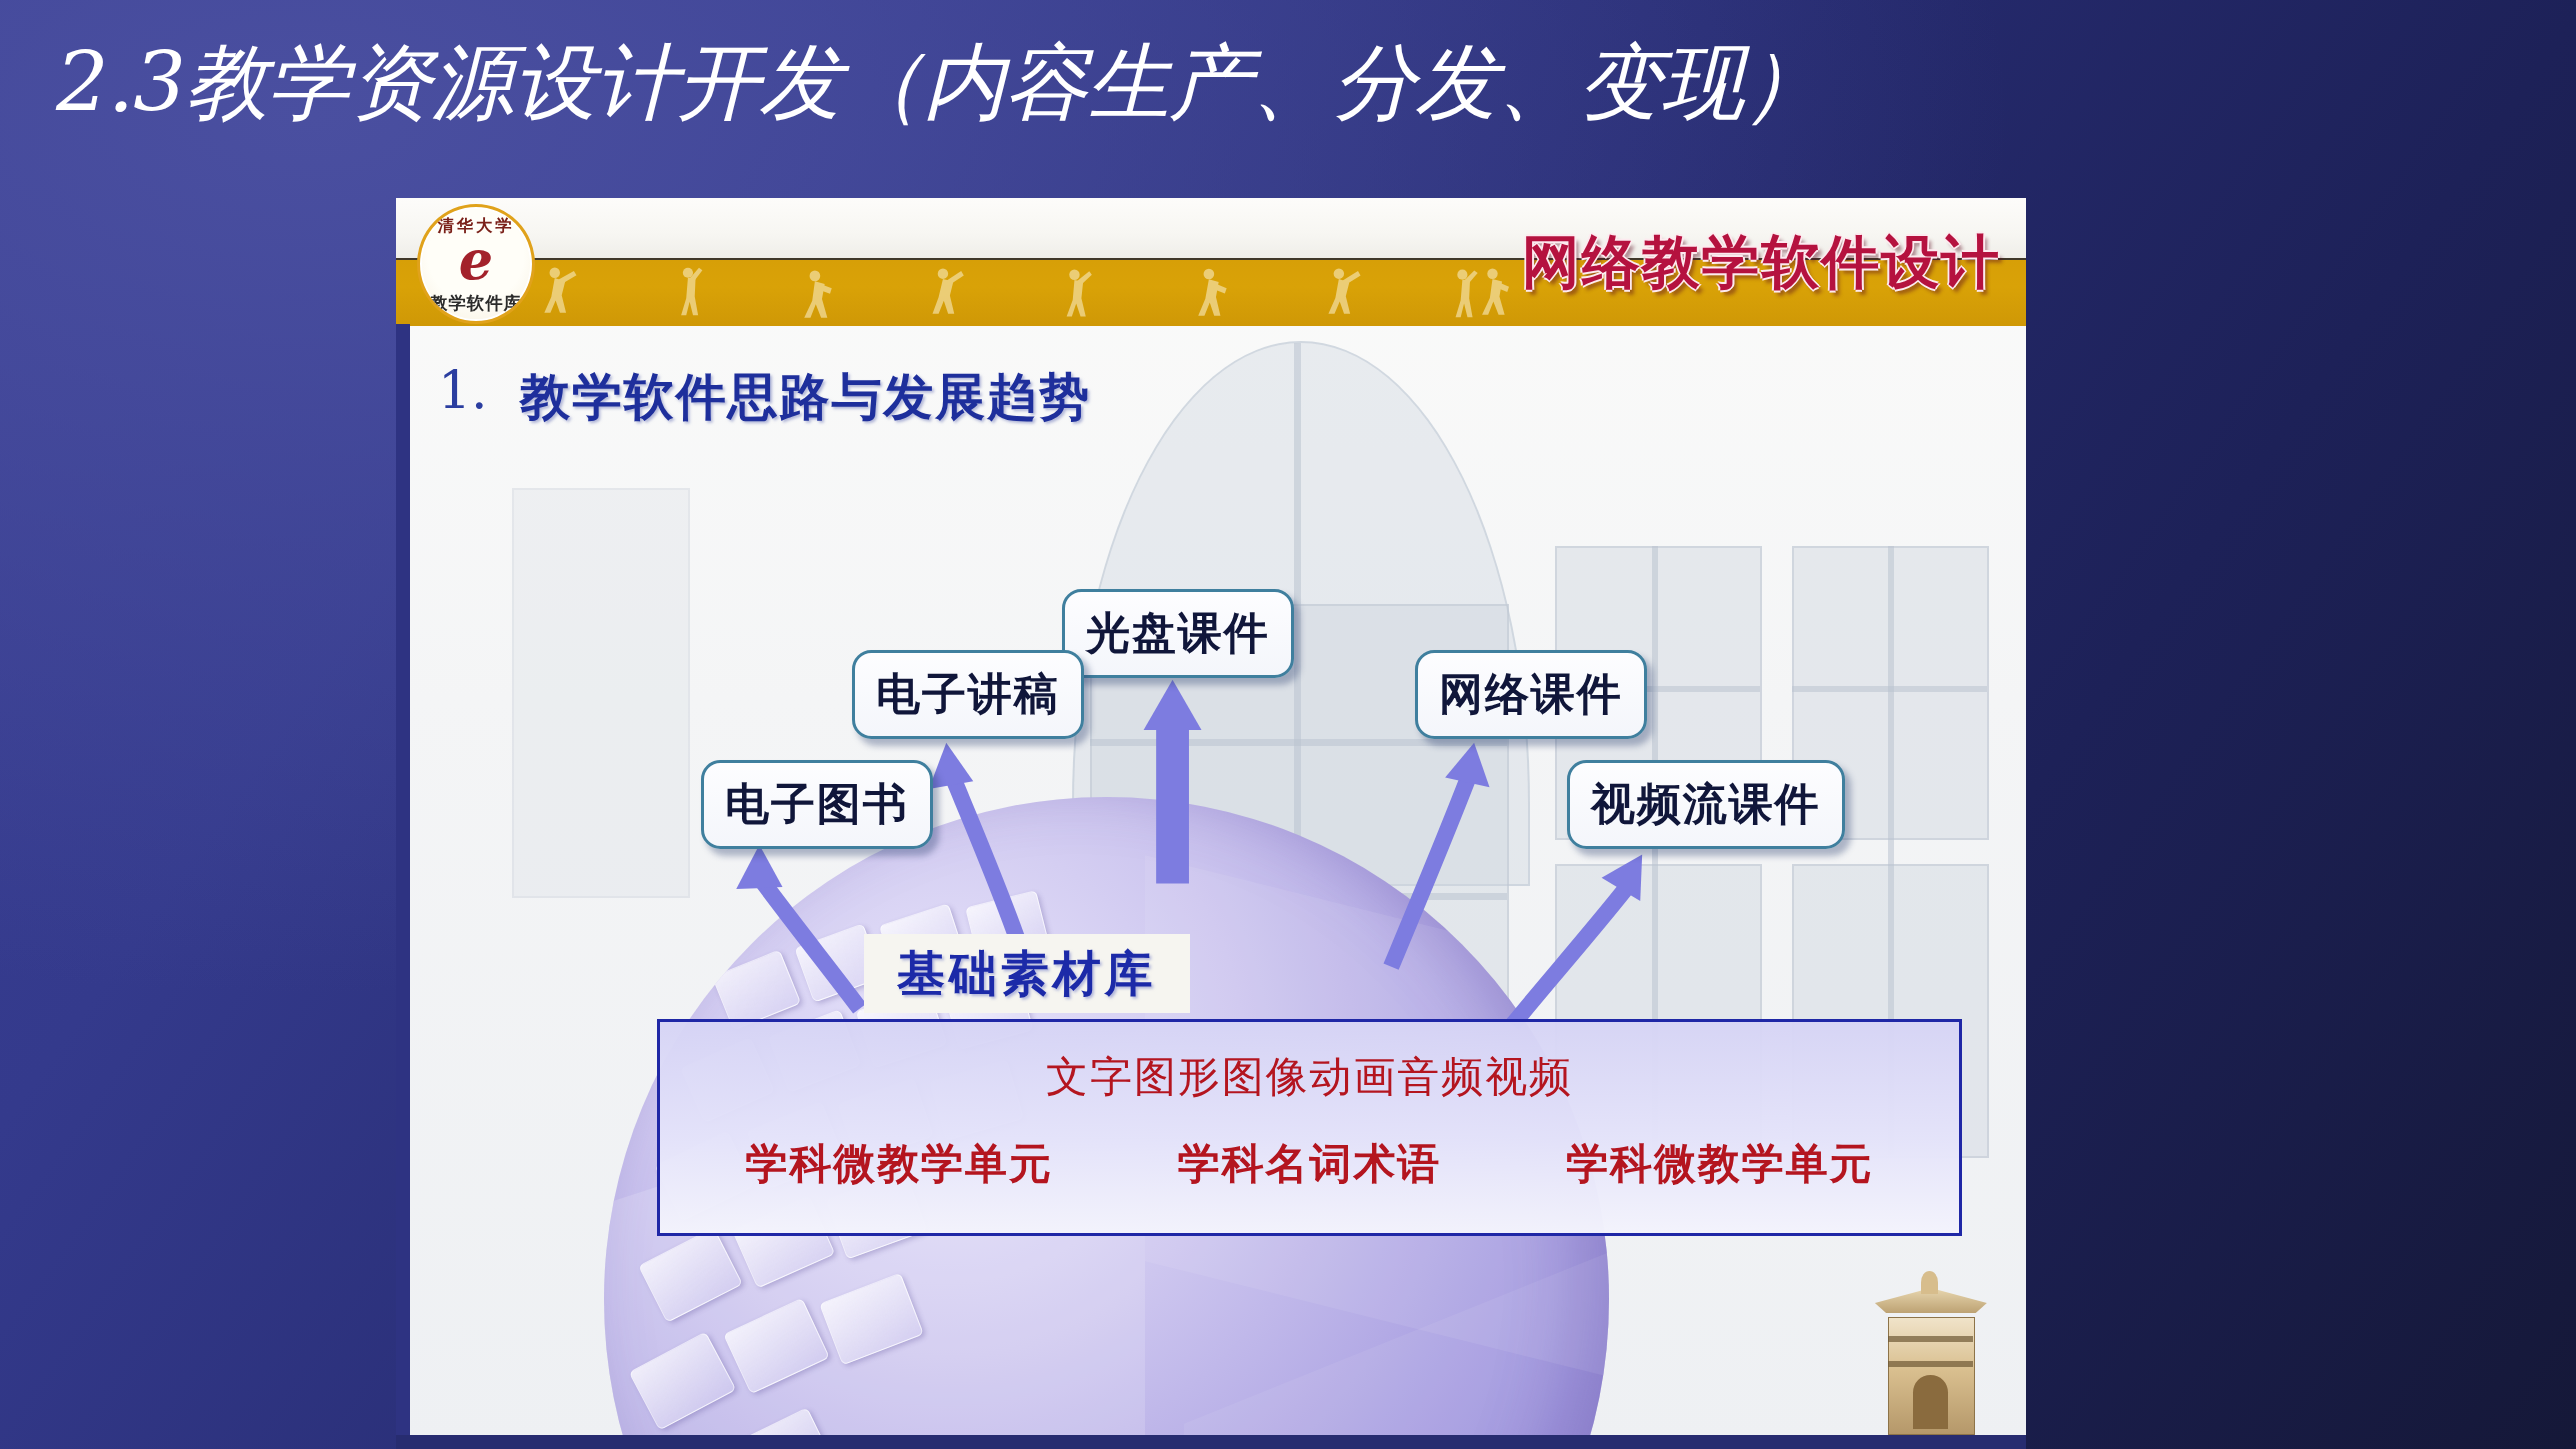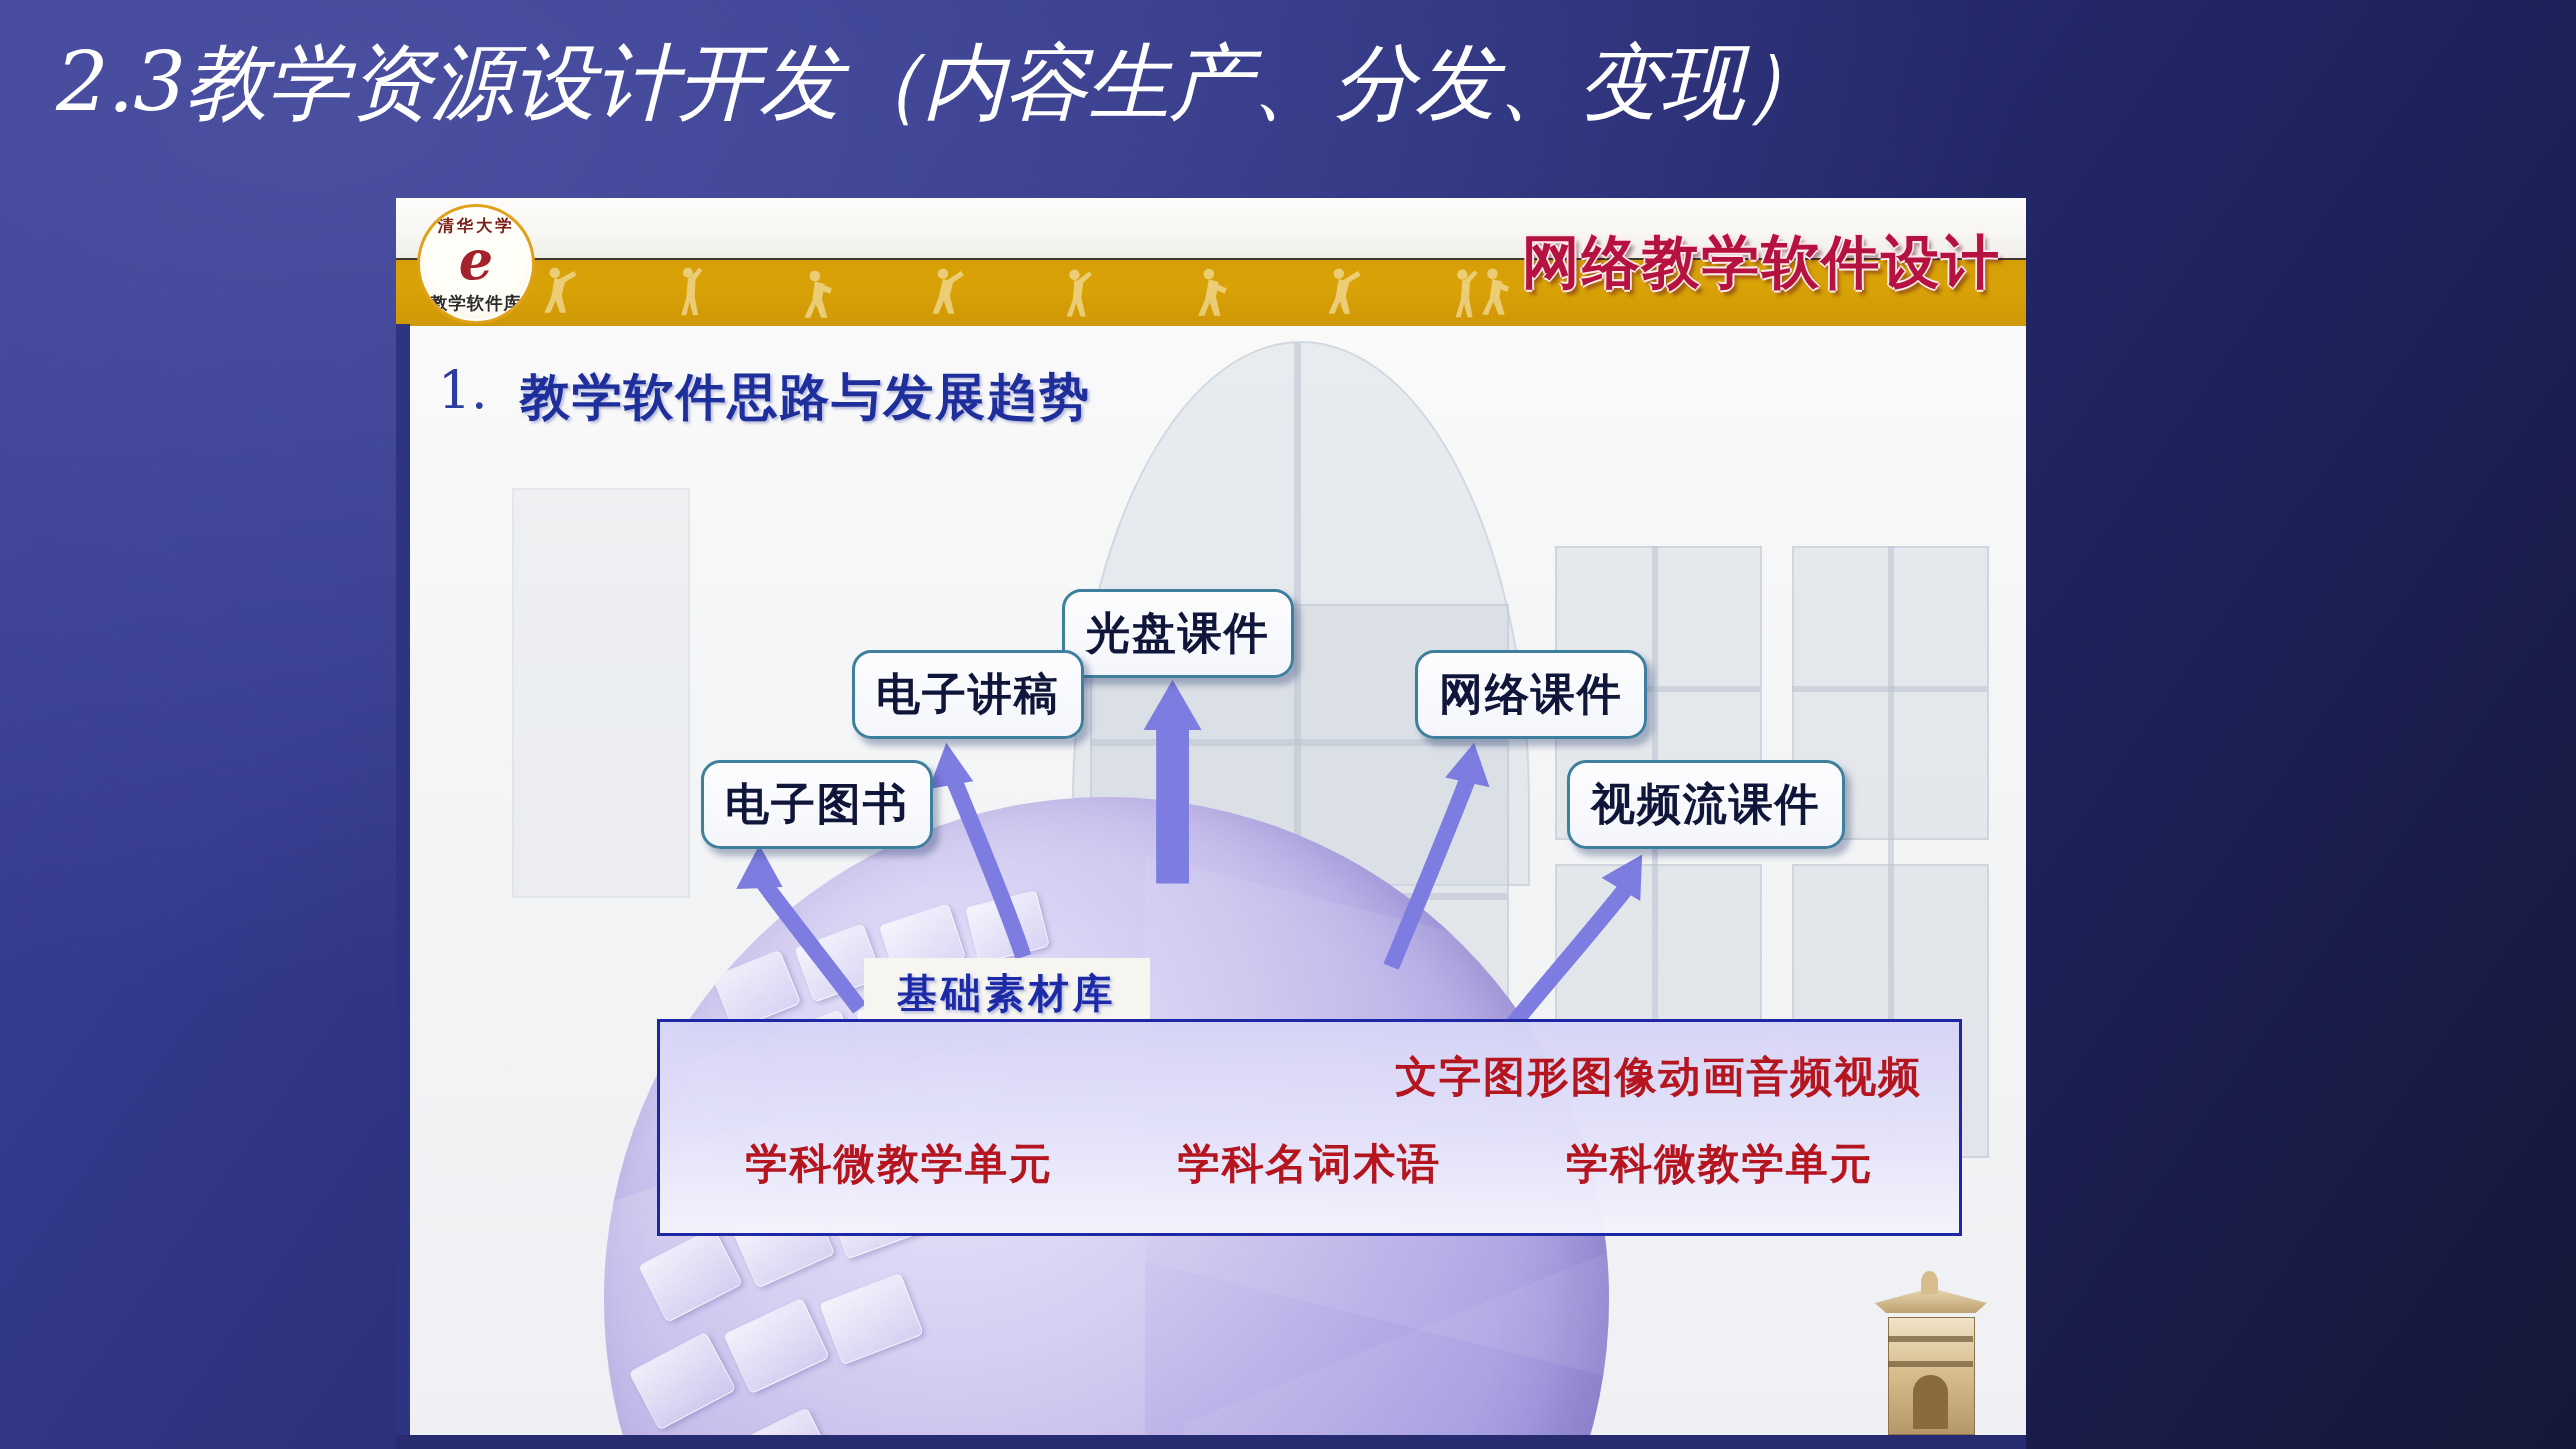--- a/index.html
+++ b/index.html
@@ -273,45 +273,44 @@
   .arr { position: absolute; }
   .arr svg { display:block; overflow: visible; }
 
   
   .lib-title {
     position: absolute;
     left: 468px;
     top: 736px;
     background: #f6f5f0;
     padding: 7.7px 33px;
-    font-size: 40px;
+    font-size: 48px;
     font-weight: bold;
     color: #1c2aa8;
     letter-spacing: 3.9px;
     text-shadow: 1.9px 1.9px 2.9px rgba(120,130,200,0.55);
     font-family: "DejaVu Serif","Liberation Serif", serif;
-    margin-top: 24px;
   }
   .lib-panel {
     position: absolute;
     left: 261px;
     top: 821px;
     width: 1299px;
     height: 211px;
     background: linear-gradient(180deg, rgba(214,212,245,0.96) 0%, rgba(228,227,250,0.97) 55%, rgba(243,243,252,0.98) 100%);
     border: 3.9px solid #1f27a6;
   }
   .lib-row1 {
     position: absolute;
     left: 0; right: 0;
     top: 27px;
     display: flex;
-    justify-content: flex-end;
+    justify-content: center;
     font-size: 42px;
-    font-weight: bold;
+    font-weight: normal;
     color: #b4151f;
     letter-spacing: 1.9px;
     padding: 0 37px;
     font-family: "DejaVu Serif","Liberation Serif", serif;
   }
   .lib-row2 {
     position: absolute;
     left: 0; right: 0;
     top: 114px;
     display: flex;

